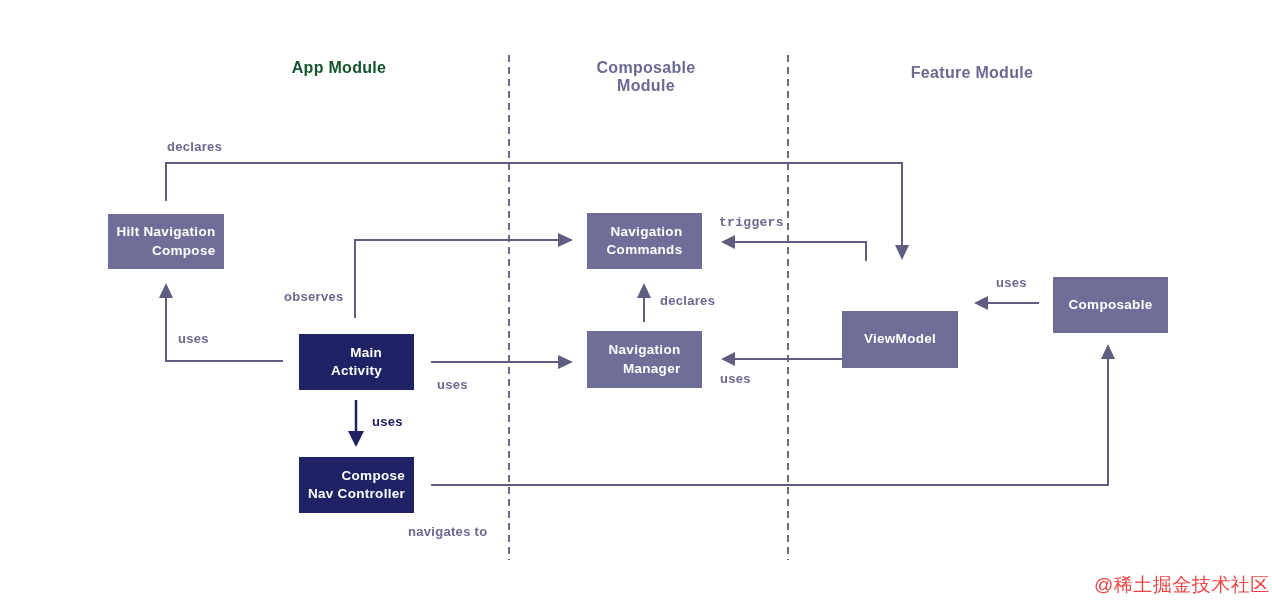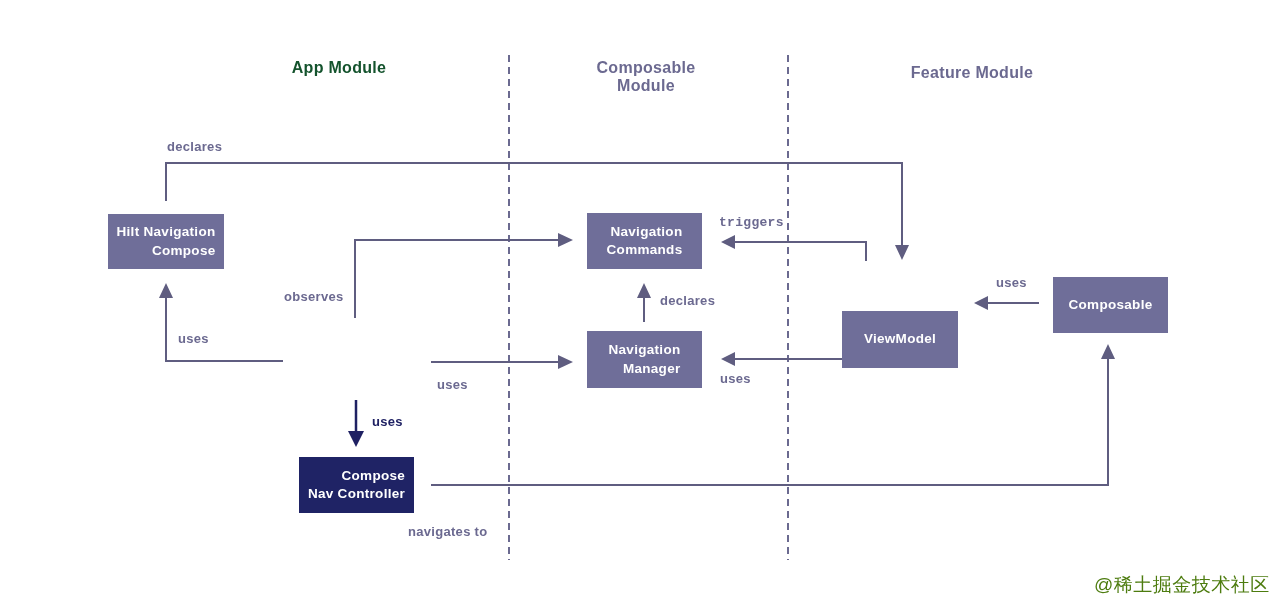--- a/index.html
+++ b/index.html
@@ -52,21 +52,21 @@
     color: #6b6990;
     white-space: nowrap;
   }
   .edge-label.navy { color: #1f2163; font-weight: 700; }
   .watermark {
     position: absolute;
     left: 1094px;
     top: 572px;
     font-size: 19px;
     letter-spacing: .5px;
-    color: #4d7c0f;
+    color: #ef4444;
   }
 </style>
 </head>
 <body>
 
 <div class="canvas">
 
   <svg class="connector-layer" width="1272" height="616" viewBox="0 0 1272 616" xmlns="http://www.w3.org/2000/svg">
 
     <g stroke="#6b6a90" stroke-width="2" stroke-dasharray="7 5" fill="none">
@@ -102,20 +102,22 @@
       <polygon points="356,447 348,431 364,431" fill="#1f2163"></polygon>
     </g>
   </svg>
 
   <div class="module-title navy" style="left:264px; top:59px; width:150px;">App Module</div>
   <div class="module-title" style="left:571px; top:59px; width:150px;">Composable Module</div>
   <div class="module-title" style="left:897px; top:64px; width:150px;">Feature Module</div>
 
   <div class="node slate" style="left:108px; top:214px; width:116px; height:55px;">Hilt Navigation
 Compose</div>
+  <div class="node navy" style="left:299px; top:334px; width:115px; height:56px;">Main
+Activity</div>
   <div class="node navy" style="left:299px; top:457px; width:115px; height:56px;">Compose
 Nav Controller</div>
   <div class="node slate" style="left:587px; top:213px; width:115px; height:56px;">Navigation
 Commands</div>
   <div class="node slate" style="left:587px; top:331px; width:115px; height:57px;">Navigation
 Manager</div>
   <div class="node slate" style="left:842px; top:275px; width:116px; height:57px;margin-top:36px;">ViewModel</div>
   <div class="node slate" style="left:1053px; top:277px; width:115px; height:56px;">Composable</div>
 
   <div class="edge-label" style="left:167px; top:139px;">declares</div>

